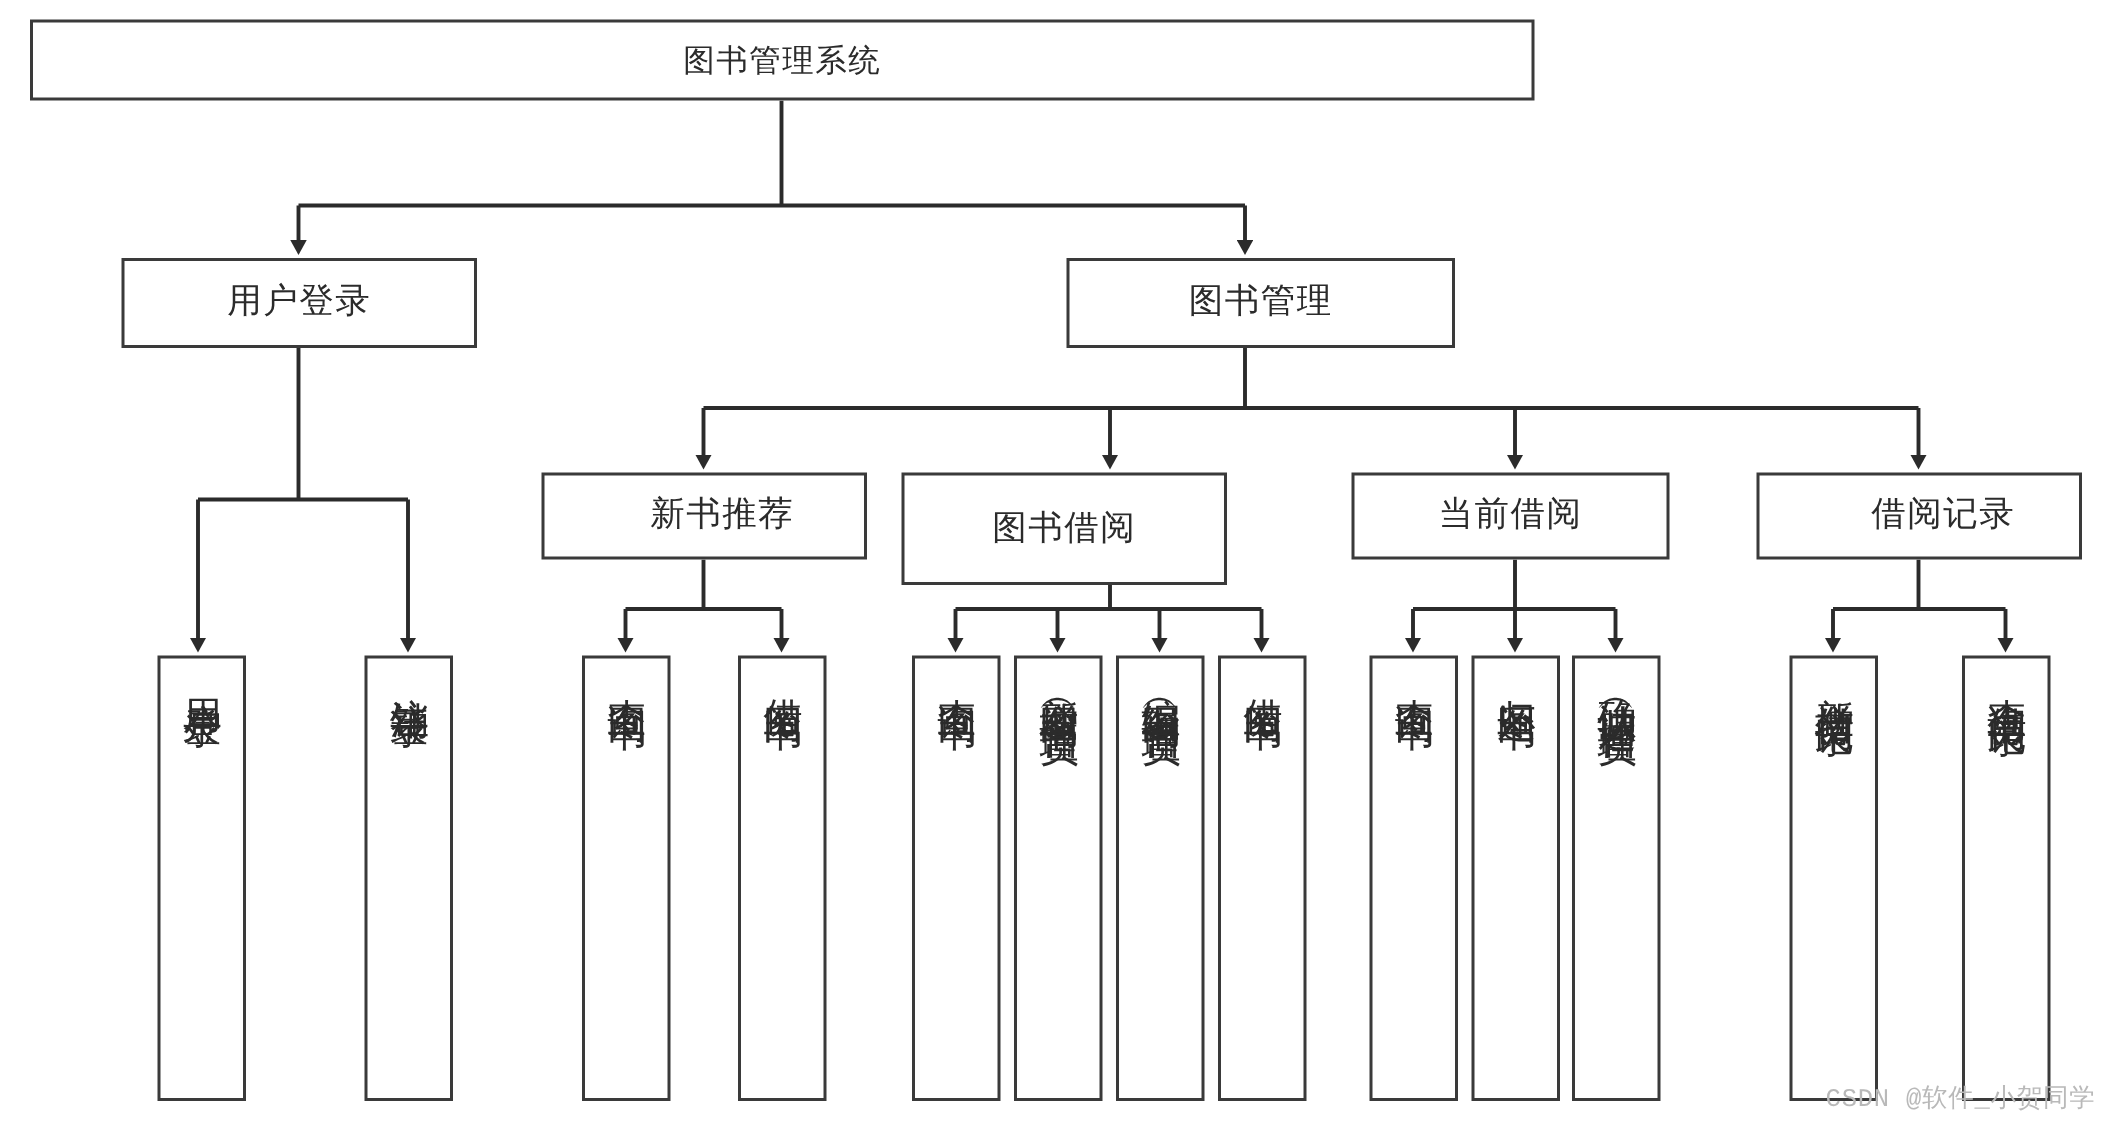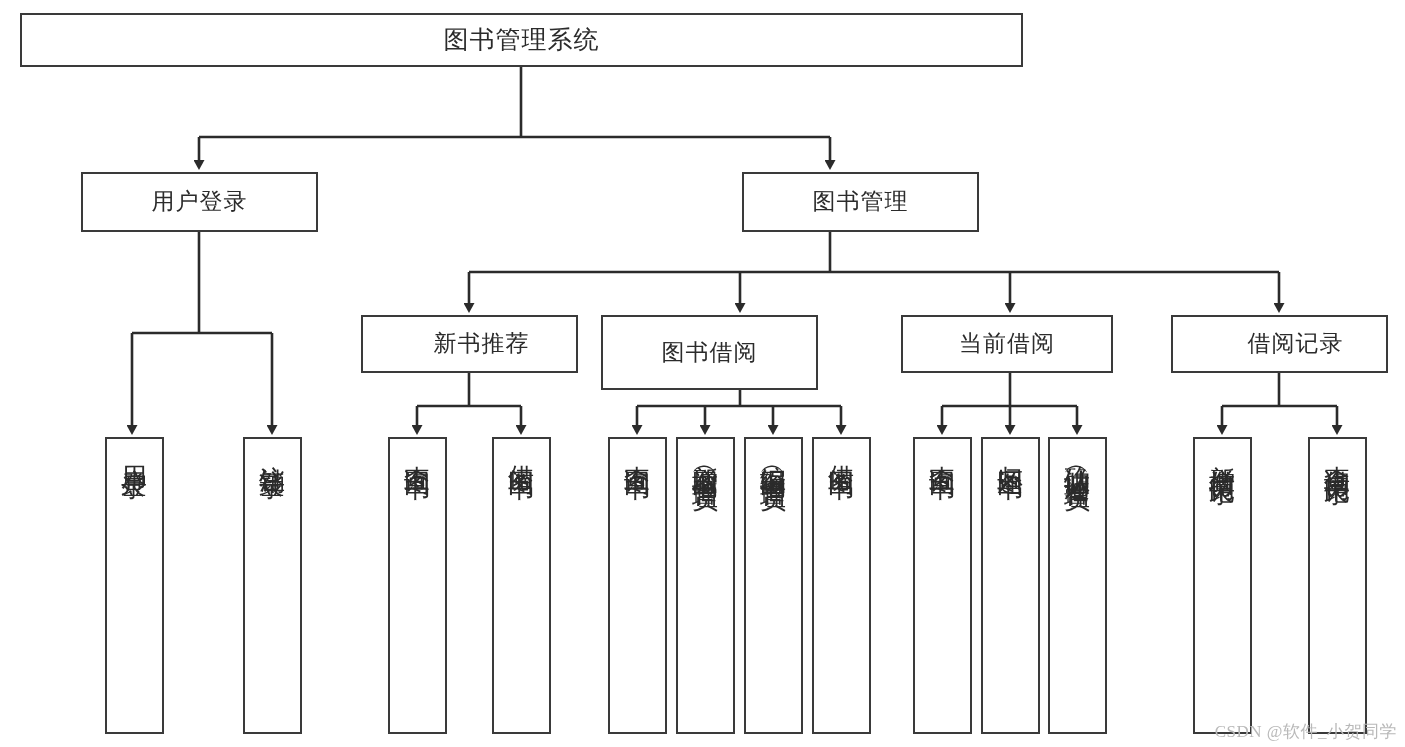--- a/index.html
+++ b/index.html
@@ -37,21 +37,21 @@
     display:block;
     line-height:1.18;
     letter-spacing:1px;
     white-space:nowrap;
   }
   
   .node.h .label{
     font-size:23px;
   }
   .node.root .label{
-    font-size:25px;
+    font-size:21px;
   }
   
   .node.v{
     align-items:flex-start;
     justify-content:center;
     padding-top:6px;
   }
   .node.v .label{
     writing-mode:vertical-rl;
     text-orientation:upright;
@@ -62,21 +62,21 @@
   }
   .watermark{
     position:absolute;
     right:8px;
     bottom:4px;
     font-size:17px;
     color:#b9b9b9;
     letter-spacing:0.5px;
     z-index:3;
     white-space:nowrap;
-    font-family:Liberation Serif, serif;
+    font-family:Liberation Mono, monospace;
   }
 </style>
 </head>
 <body>
 
 <div id="canvas">
 
   <svg id="wires" viewBox="0 0 1405 747" xmlns="http://www.w3.org/2000/svg">
     <defs>
       <marker id="ah" markerWidth="10" markerHeight="11" refX="1" refY="5.5" orient="auto" markerUnits="userSpaceOnUse">
@@ -130,21 +130,21 @@
     </g>
   </svg>
 
   <div class="node h root" style="left:20px; top:13px; width:1003px; height:54px;">
     <span class="label">图书管理系统</span>
   </div>
 
   <div class="node h" style="left:81px; top:172px; width:237px; height:60px;">
     <span class="label">用户登录</span>
   </div>
-  <div class="node h" style="left:711px; top:172px; width:237px; height:60px;margin-left:31px;">
+  <div class="node h" style="left:711px; top:172px; width:259px; height:60px;">
     <span class="label">图书管理</span>
   </div>
 
   <div class="node h" style="left:361px; top:315px; width:217px; height:58px;padding-left:24px;">
     <span class="label">新书推荐</span>
   </div>
   <div class="node h" style="left:601px; top:315px; width:217px; height:75px;">
     <span class="label">图书借阅</span>
   </div>
   <div class="node h" style="left:901px; top:315px; width:212px; height:58px;">

